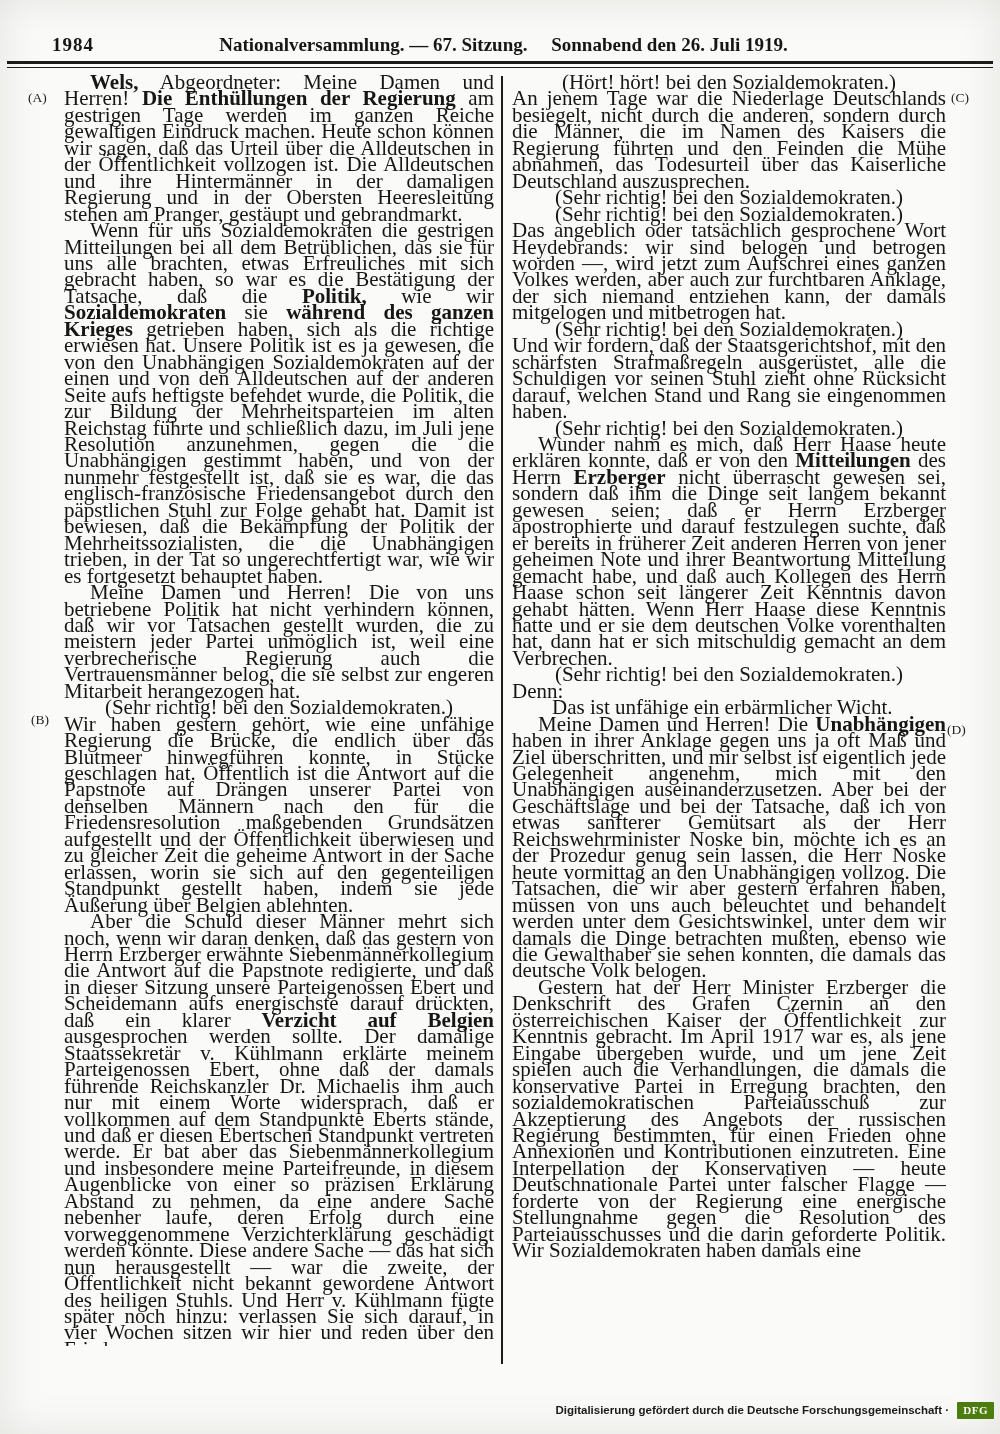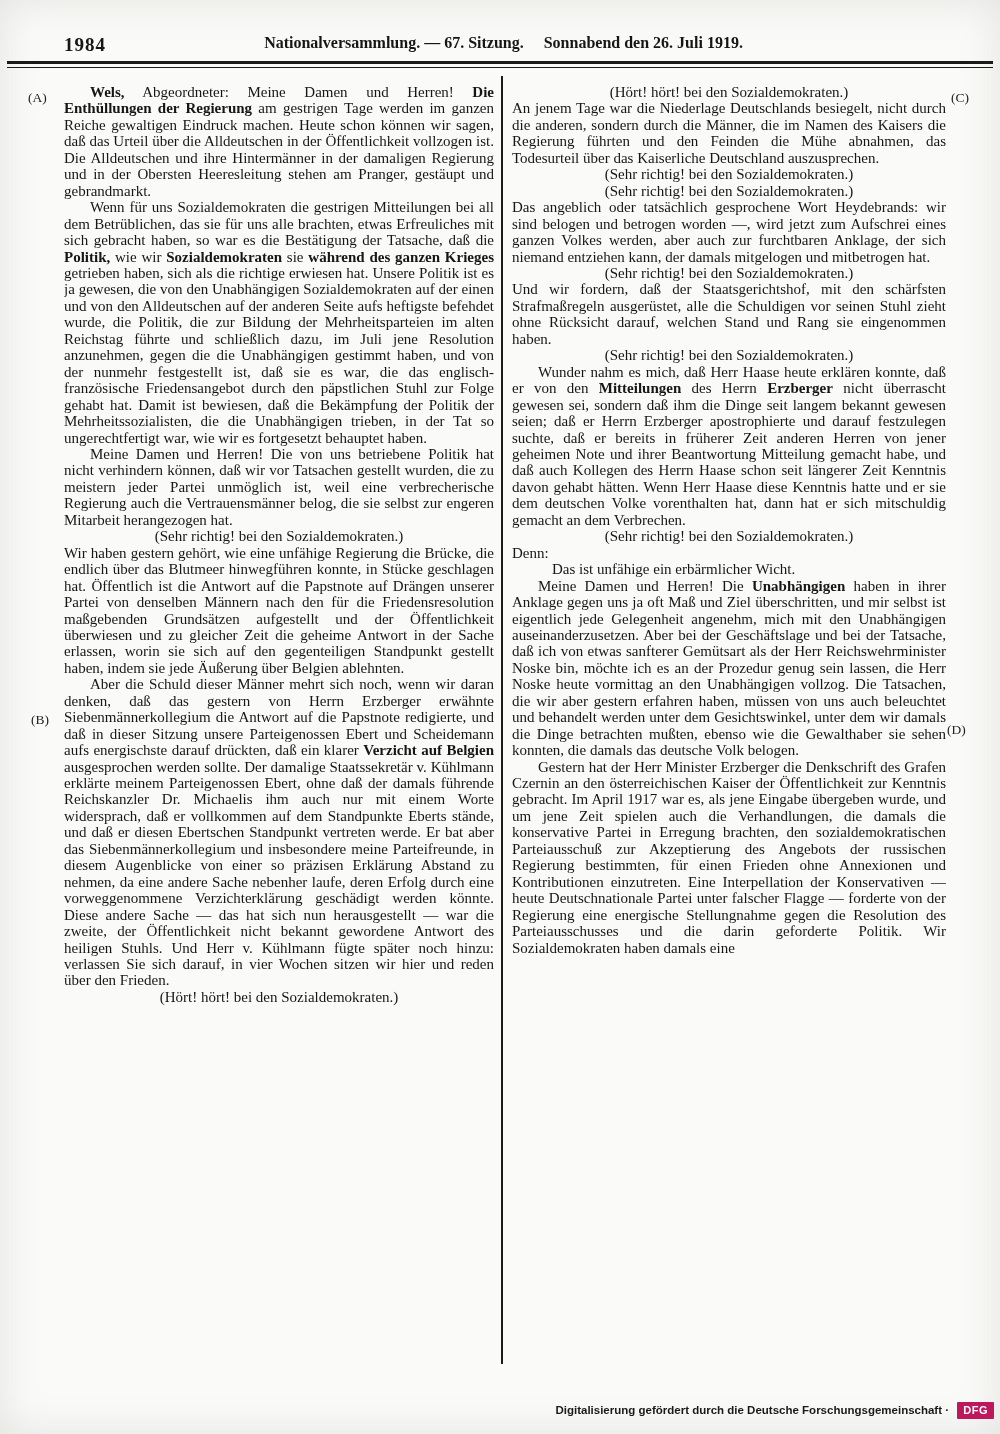--- a/index.html
+++ b/index.html
@@ -6,33 +6,33 @@
   body{
     width:1000px;height:1434px;
     position:relative;
     background:#fafaf8;
     color:#161616;
     font-family:"Liberation Serif",serif;
     overflow:hidden;
     box-shadow:inset 0 0 40px rgba(120,120,115,.18);
   }
   .page-number{
-    position:absolute;left:64px;top:34px;
+    position:absolute;left:52px;top:34px;
     font-size:19px;font-weight:bold;letter-spacing:1px;
   }
   .header-title{
     position:absolute;left:0;right:0;top:34px;
-    text-align:center;font-size:16px;font-weight:bold;padding-left:7px;
+    text-align:center;font-size:19px;font-weight:bold;padding-left:7px;
   }
   .rule-thick{position:absolute;left:7px;right:7px;top:61px;height:3px;background:#1b1b1b;}
   .rule-thin{position:absolute;left:7px;right:7px;top:67px;height:1px;background:#1b1b1b;}
   .divider{position:absolute;left:501px;top:76px;width:2px;height:1288px;background:#1b1b1b;}
   .col{
-    position:absolute;top:84px;height:1272px;overflow:hidden;
-    font-size:15px;line-height:16.45px;text-align:justify;
+    position:absolute;top:74px;height:1272px;overflow:hidden;
+    font-size:21px;line-height:16.45px;text-align:justify;
   }
   .col-left{left:64px;width:430px;}
   .col-right{left:512px;width:434px;}
   .col p{margin:0;}
   .para.indent{text-indent:26px;}
   .interjection{text-align:center;text-indent:0;}
   .verse{text-align:left;margin-left:40px !important;}
   .bold{font-weight:bold;}
   .marker{
     position:absolute;font-size:13.5px;color:#222;
@@ -90,14 +90,14 @@
     <p class="para indent"><span>Wunder nahm es mich, daß Herr Haase heute erklären konnte, daß er von den </span><span class="bold">Mitteilungen</span><span> des Herrn </span><span class="bold">Erzberger</span><span> nicht überrascht gewesen sei, sondern daß ihm die Dinge seit langem bekannt gewesen seien; daß er Herrn Erzberger apostrophierte und darauf festzulegen suchte, daß er bereits in früherer Zeit anderen Herren von jener geheimen Note und ihrer Beantwortung Mitteilung gemacht habe, und daß auch Kollegen des Herrn Haase schon seit längerer Zeit Kenntnis davon gehabt hätten. Wenn Herr Haase diese Kenntnis hatte und er sie dem deutschen Volke vorenthalten hat, dann hat er sich mitschuldig gemacht an dem Verbrechen.</span></p>
     <p class="interjection">(Sehr richtig! bei den Sozialdemokraten.)</p>
     <p class="para"><span>Denn:</span></p>
     <p class="verse">Das ist unfähige ein erbärmlicher Wicht.</p>
     <p class="para indent"><span>Meine Damen und Herren! Die </span><span class="bold">Unabhängigen</span><span> haben in ihrer Anklage gegen uns ja oft Maß und Ziel überschritten, und mir selbst ist eigentlich jede Gelegenheit angenehm, mich mit den Unabhängigen auseinanderzusetzen. Aber bei der Geschäftslage und bei der Tatsache, daß ich von etwas sanfterer Gemütsart als der Herr Reichswehrminister Noske bin, möchte ich es an der Prozedur genug sein lassen, die Herr Noske heute vormittag an den Unabhängigen vollzog. Die Tatsachen, die wir aber gestern erfahren haben, müssen von uns auch beleuchtet und behandelt werden unter dem Gesichtswinkel, unter dem wir damals die Dinge betrachten mußten, ebenso wie die Gewalthaber sie sehen konnten, die damals das deutsche Volk belogen.</span></p>
     <p class="para indent"><span>Gestern hat der Herr Minister Erzberger die Denkschrift des Grafen Czernin an den österreichischen Kaiser der Öffentlichkeit zur Kenntnis gebracht. Im April 1917 war es, als jene Eingabe übergeben wurde, und um jene Zeit spielen auch die Verhandlungen, die damals die konservative Partei in Erregung brachten, den sozialdemokratischen Parteiausschuß zur Akzeptierung des Angebots der russischen Regierung bestimmten, für einen Frieden ohne Annexionen und Kontributionen einzutreten. Eine Interpellation der Konservativen — heute Deutschnationale Partei unter falscher Flagge — forderte von der Regierung eine energische Stellungnahme gegen die Resolution des Parteiausschusses und die darin geforderte Politik. Wir Sozialdemokraten haben damals eine</span></p>
   </div>
 
 <div class="footer">
   <span>Digitalisierung gefördert durch die Deutsche Forschungsgemeinschaft ·</span>
-  <span class="dfg-logo" style="background: #be185d;">DFG</span>
+  <span class="dfg-logo" style="background: #4d7c0f; font-family: Liberation Serif, serif;">DFG</span>
 </div>
 
 </body></html>

